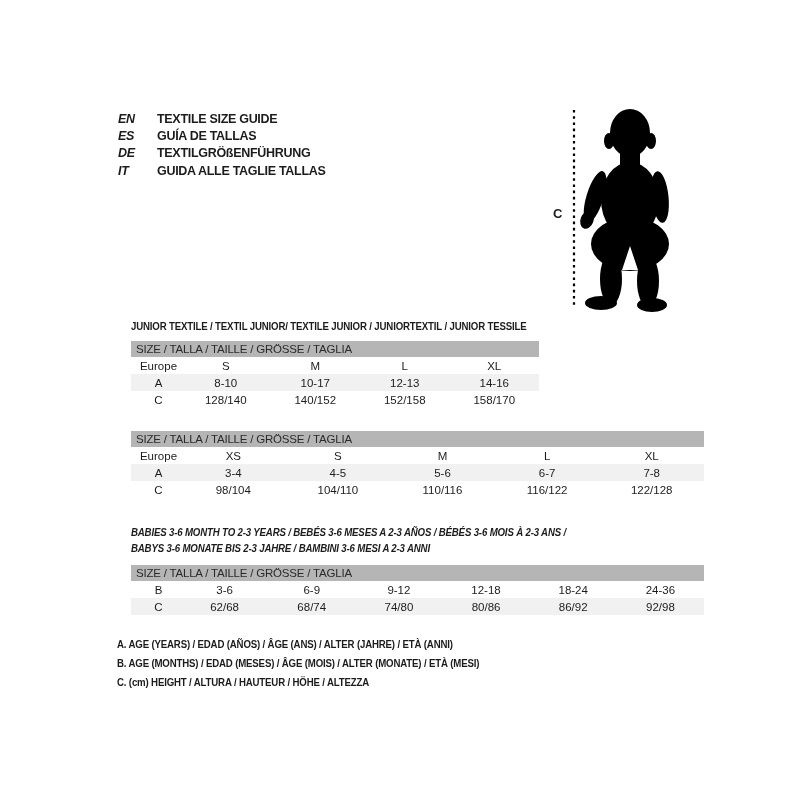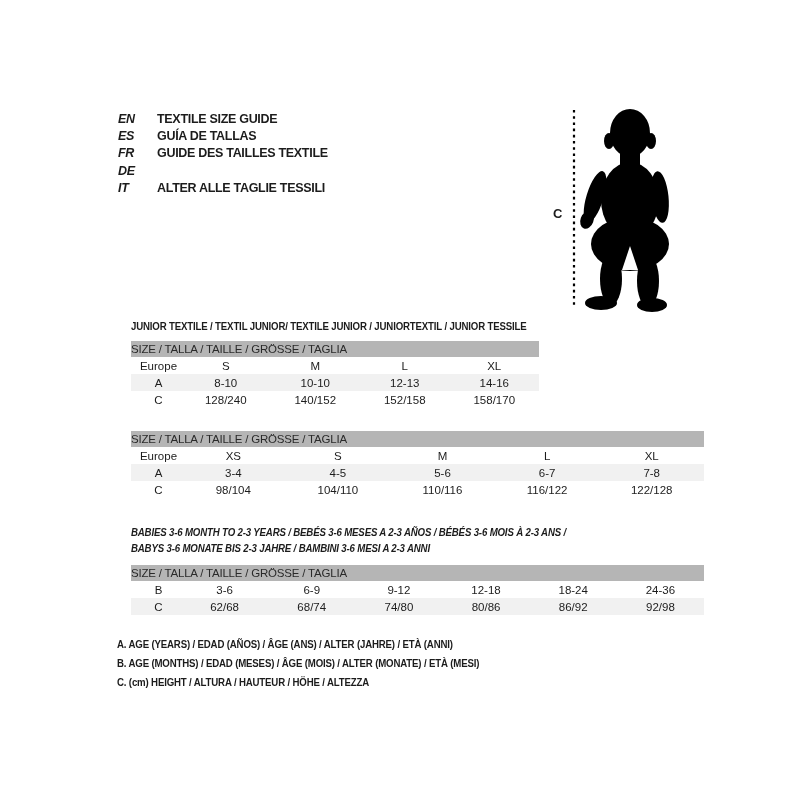--- a/index.html
+++ b/index.html
@@ -26,21 +26,21 @@
   #section-junior   { top:316px; width:408px; }
   #section-children { top:419px; width:573px; }
   #section-babies   { top:522px; width:573px; }
   .section-title { height:13px; margin-bottom:0; }
   .title-gap { height:12px; }
   .title-gap-sm { height:11px; }
   .two-line .section-title { height:16px;font-style:italic; }
 
   table { width:100%; border-collapse:collapse; table-layout:fixed; }
   .size-bar td { background:#b5b5b5; color:#2a2a2a; font-size:11.5px; height:16px;
-                 letter-spacing:-0.2px; white-space:nowrap; }
+                 padding-left:5px; letter-spacing:-0.2px; white-space:nowrap; }
   td { font-size:11.5px; height:17px; vertical-align:middle; }
   td.rlabel { text-align:center; padding-left:5px; }
   td.val { text-align:center; }
   tr.alt td { background:#f1f1f1; }
   col.labelcol { width:50px; }
 
   
   #footnotes { left:117px; top:634px;text-decoration:underline; }
   .footnote { line-height:17px; white-space:nowrap; }
 
@@ -52,29 +52,26 @@
 <div id="lang-block" class="abs">
   <div class="lang-row">
     <span class="lang-code">EN</span>
     <span class="lang-label">TEXTILE SIZE GUIDE</span>
   </div>
   <div class="lang-row">
     <span class="lang-code">ES</span>
     <span class="lang-label">GUÍA DE TALLAS</span>
   </div>
   <div class="lang-row">
-    <span class="lang-code">FR</span>
-    <span class="lang-label">GUIDE DES TAILLES TEXTILE</span>
-  </div>
-  <div class="lang-row">
     <span class="lang-code">DE</span>
+    <span class="lang-label">TEXTILGRÖßENFÜHRUNG</span>
   </div>
   <div class="lang-row">
     <span class="lang-code">IT</span>
-    <span class="lang-label">ALTER ALLE TAGLIE TESSILI</span>
+    <span class="lang-label">GUIDA ALLE TAGLIE TALLAS</span>
   </div>
 </div>
 
 <div id="figure-wrap" class="abs">
   <svg width="150" height="218" viewBox="0 0 150 218">
 
     <line x1="26" y1="12" x2="26" y2="210" stroke="#000" stroke-width="2.2" stroke-dasharray="2.6 3.6"></line>
     <g fill="#000">
 
       <ellipse cx="82" cy="35" rx="20" ry="24"></ellipse>
@@ -125,27 +122,27 @@
     <tr>
       <td class="rlabel">Europe</td>
       <td class="val">S</td>
       <td class="val">M</td>
       <td class="val">L</td>
       <td class="val">XL</td>
     </tr>
     <tr class="alt">
       <td class="rlabel">A</td>
       <td class="val">8-10</td>
-      <td class="val">10-10</td>
+      <td class="val">10-17</td>
       <td class="val">12-13</td>
       <td class="val">14-16</td>
     </tr>
     <tr>
       <td class="rlabel">C</td>
-      <td class="val">128/240</td>
+      <td class="val">128/140</td>
       <td class="val">140/152</td>
       <td class="val">152/158</td>
       <td class="val">158/170</td>
     </tr>
   </tbody>
     </table>
 </div>
 
 <div id="section-children" class="abs section">
   <div class="title-gap"></div>

